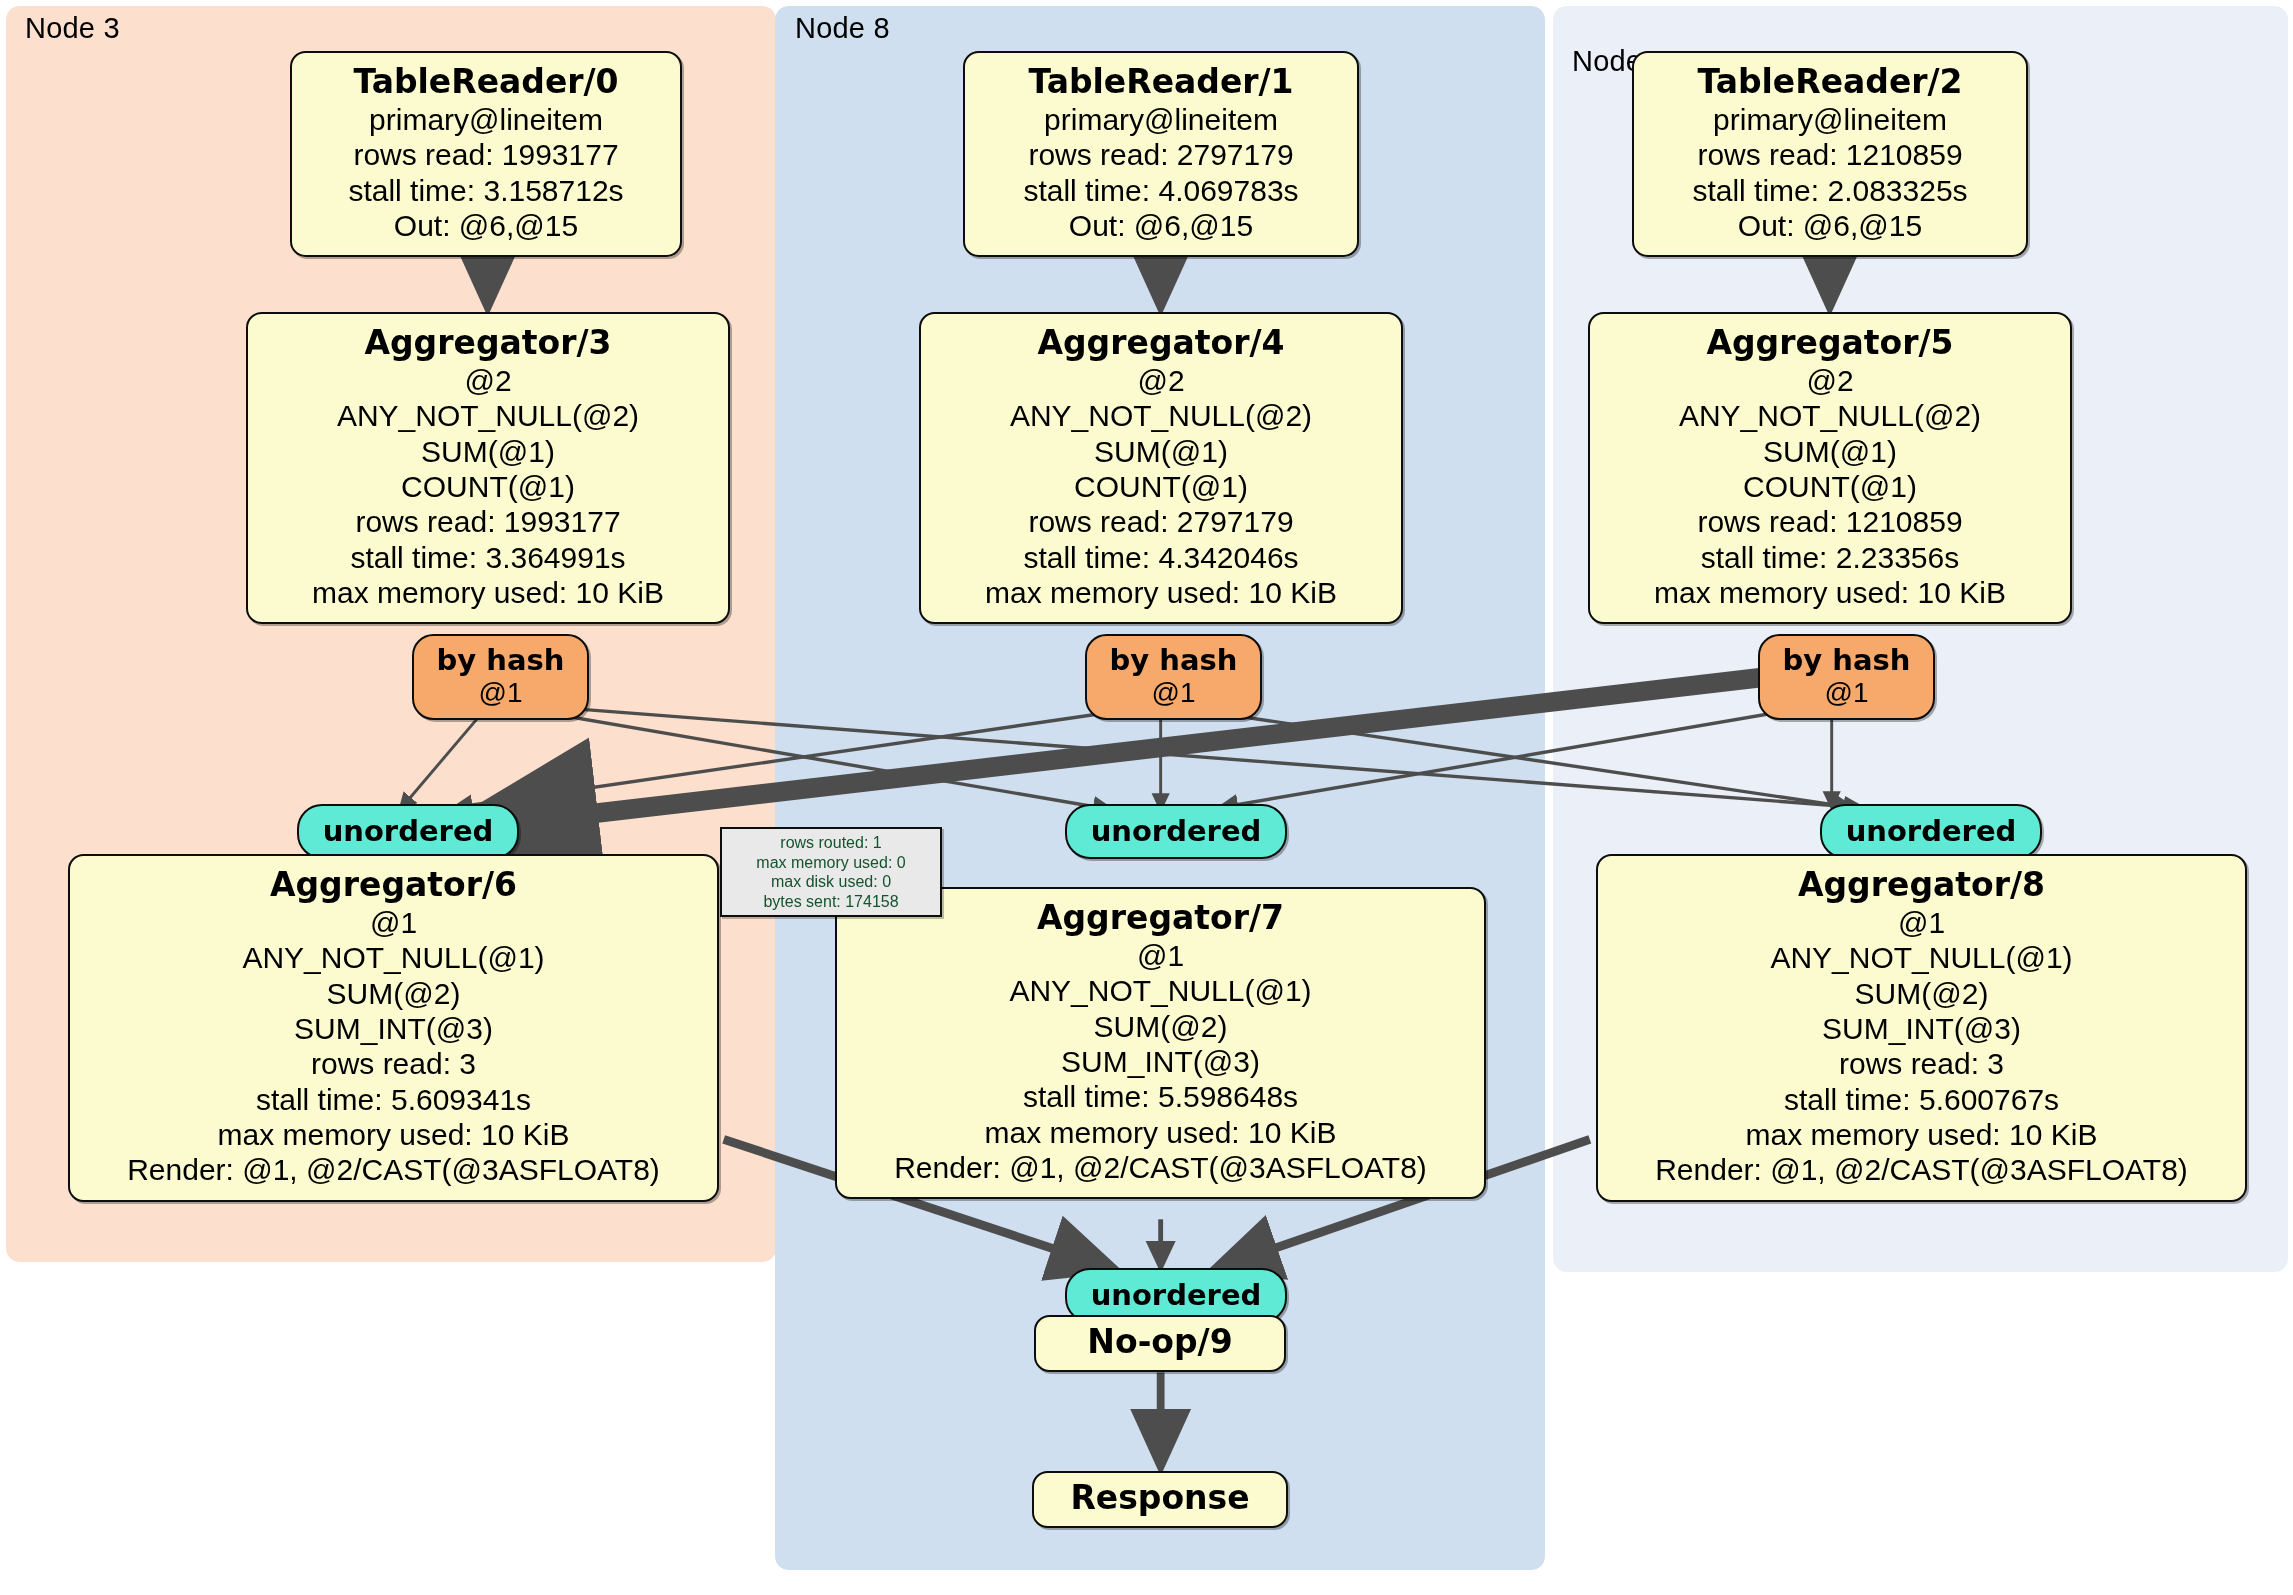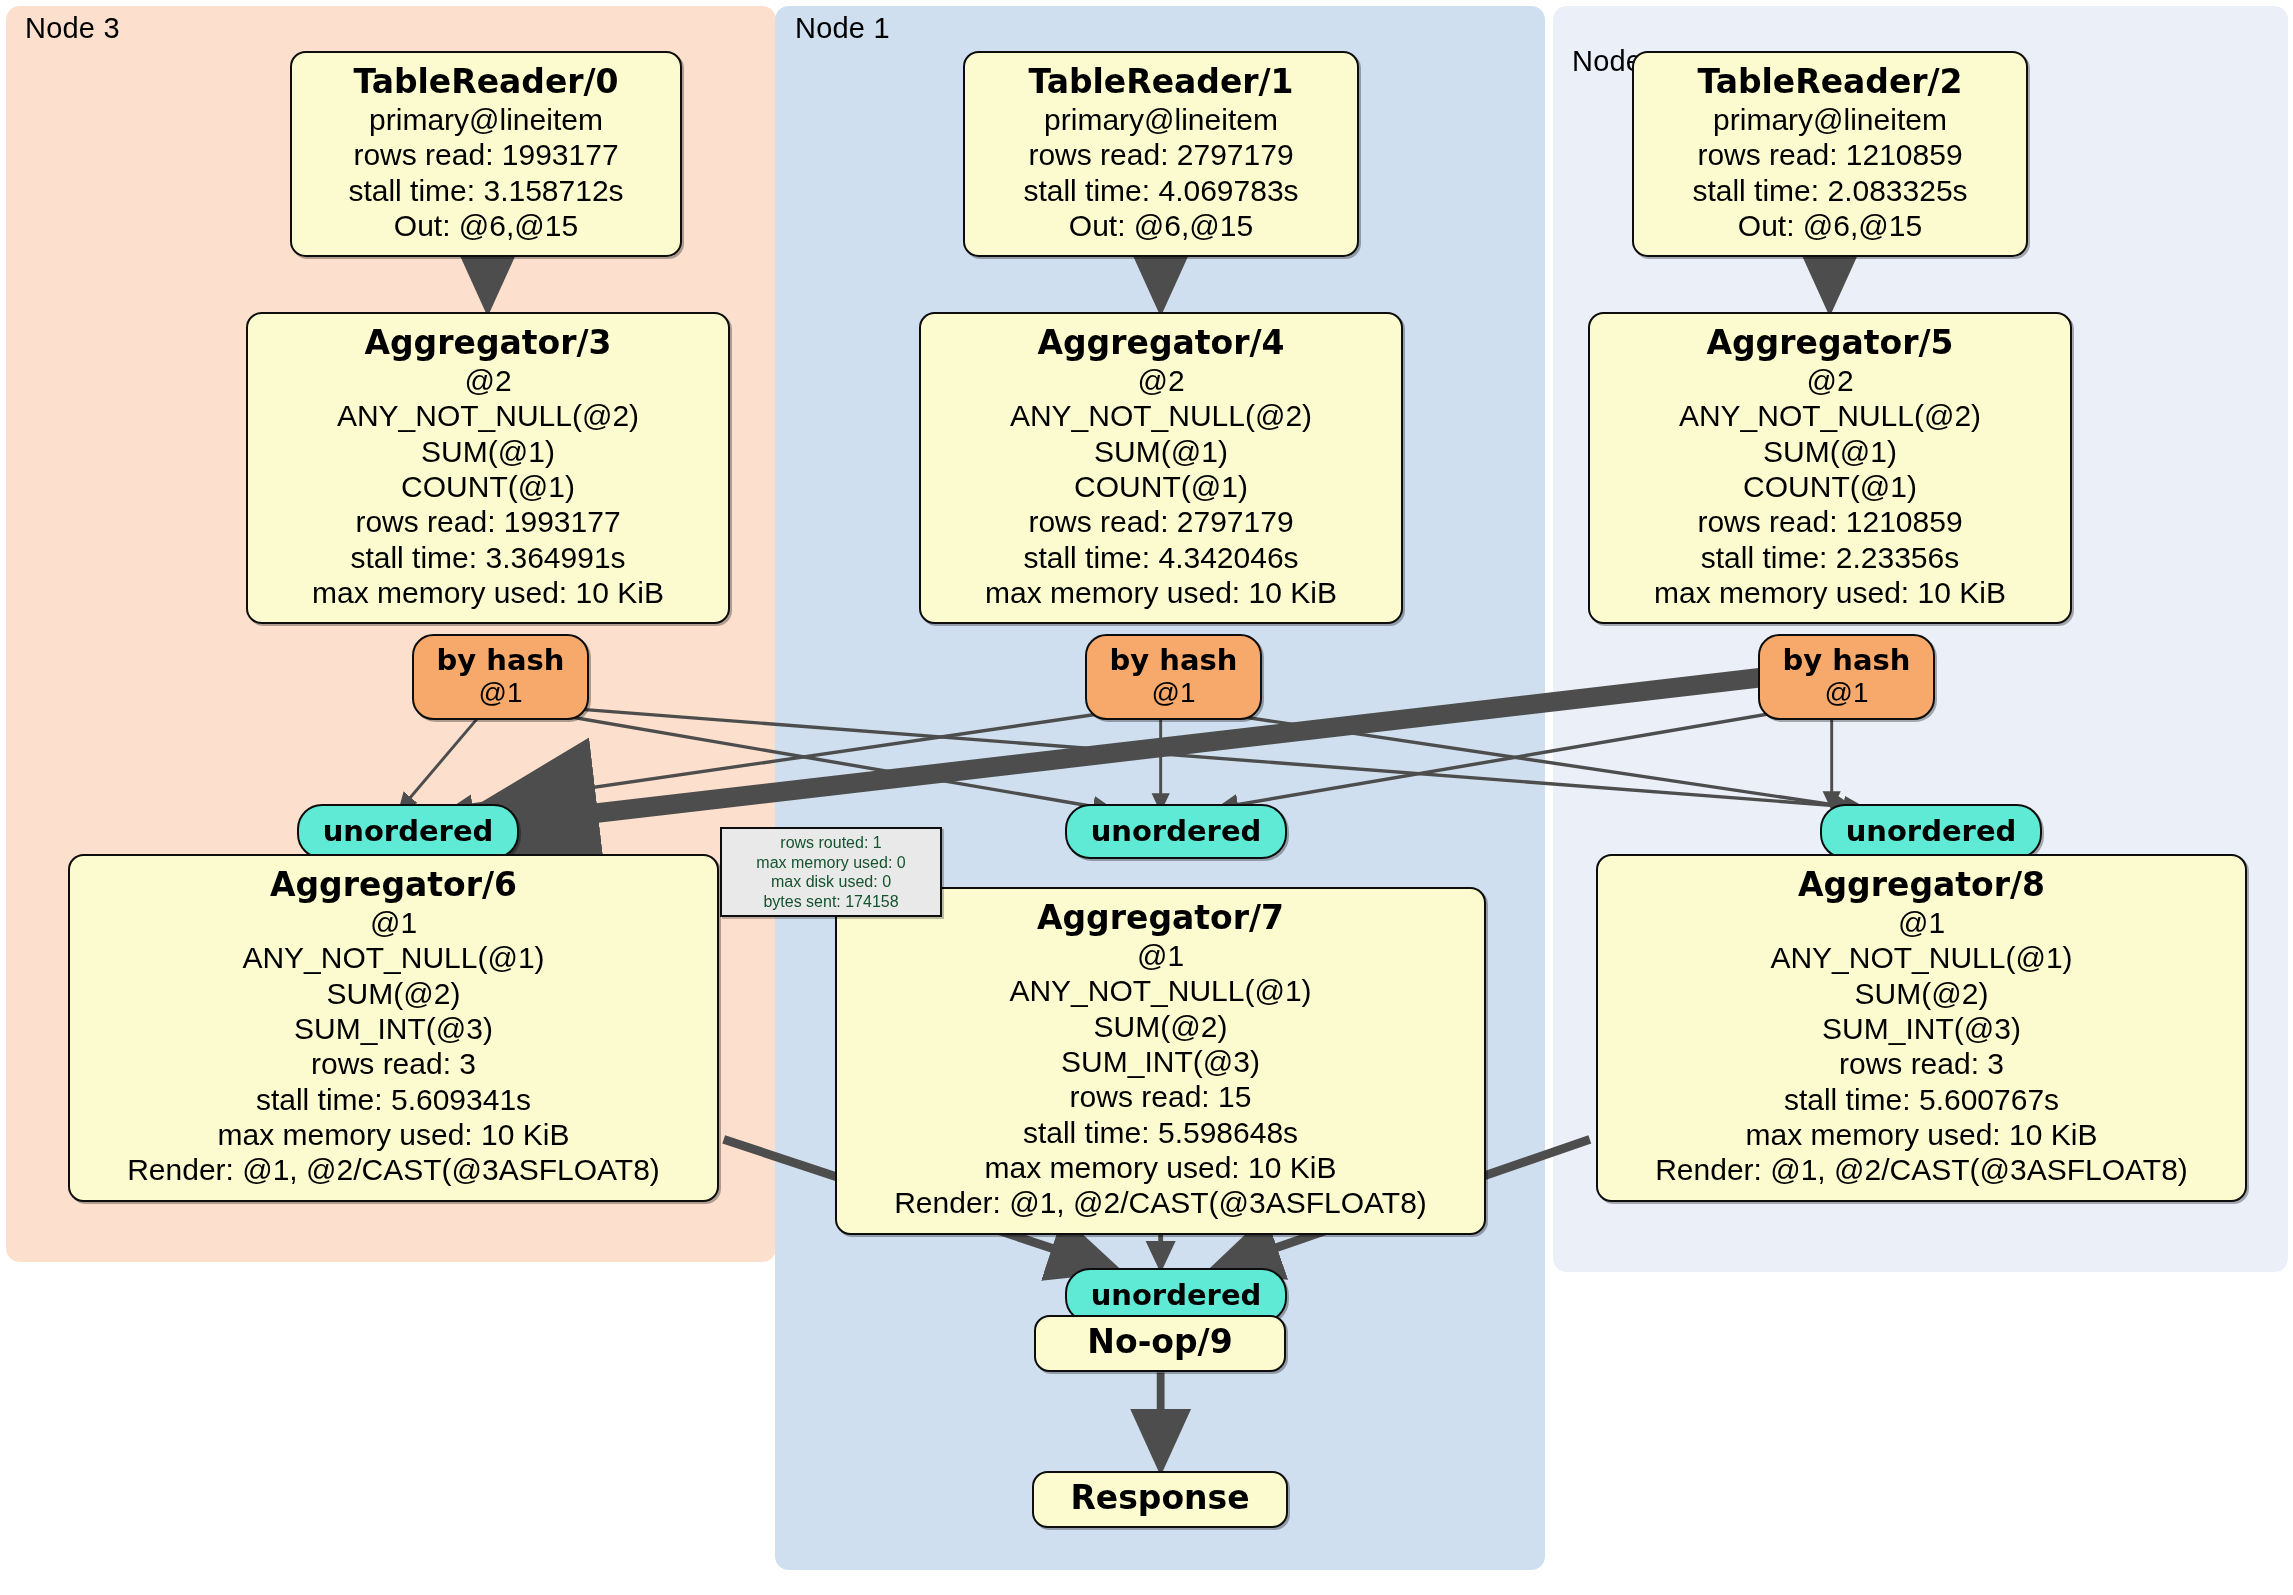--- a/index.html
+++ b/index.html
@@ -39,21 +39,21 @@
 </head>
 <body>
 
 <div id="stage">
 
   <div class="panel" style="left:5.9px;top:5.9px;width:770px;height:1256px;background:#fce0cd;"></div>
   <div class="panel" style="left:1553px;top:5.9px;width:735px;height:1266px;background:#eaeff8;"></div>
   <div class="panel" style="left:775px;top:5.9px;width:770px;height:1564px;background:#cfdfef;"></div>
 
   <div class="panel-label" style="left:25px;top:11.7px;">Node 3</div>
-  <div class="panel-label" style="left:795px;top:11.7px;">Node 1</div>
+  <div class="panel-label" style="left:795px;top:11.7px;">Node 8</div>
   <div class="panel-label" style="left:1572px;top:11.7px;margin-top:33px;">Node 2</div>
 
   <svg id="edges" viewBox="0 0 2352 1636">
     <defs>
       <marker id="ah" markerWidth="9" markerHeight="9" refX="7.2" refY="4.5" orient="auto">
         <path d="M0,0.6 L8.6,4.5 L0,8.4 z" fill="#4d4d4d"></path>
       </marker>
       <marker id="ahB" markerWidth="7" markerHeight="7" refX="5.6" refY="3.5" orient="auto">
         <path d="M0,0.4 L6.6,3.5 L0,6.6 z" fill="#4d4d4d"></path>
       </marker>
@@ -178,21 +178,20 @@
     <div class="ln">max memory used: 10 KiB</div>
     <div class="ln">Render: @1, @2/CAST(@3ASFLOAT8)</div>
   </div>
 
   <div class="box" style="left:835px;top:854px;width:651px;margin-top:33px;">
     <div class="ttl">Aggregator/7</div>
     <div class="ln">@1</div>
     <div class="ln">ANY_NOT_NULL(@1)</div>
     <div class="ln">SUM(@2)</div>
     <div class="ln">SUM_INT(@3)</div>
-    <div class="ln">rows read: 15</div>
     <div class="ln">stall time: 5.598648s</div>
     <div class="ln">max memory used: 10 KiB</div>
     <div class="ln">Render: @1, @2/CAST(@3ASFLOAT8)</div>
   </div>
 
   <div class="box" style="left:1596px;top:854px;width:651px;">
     <div class="ttl">Aggregator/8</div>
     <div class="ln">@1</div>
     <div class="ln">ANY_NOT_NULL(@1)</div>
     <div class="ln">SUM(@2)</div>

